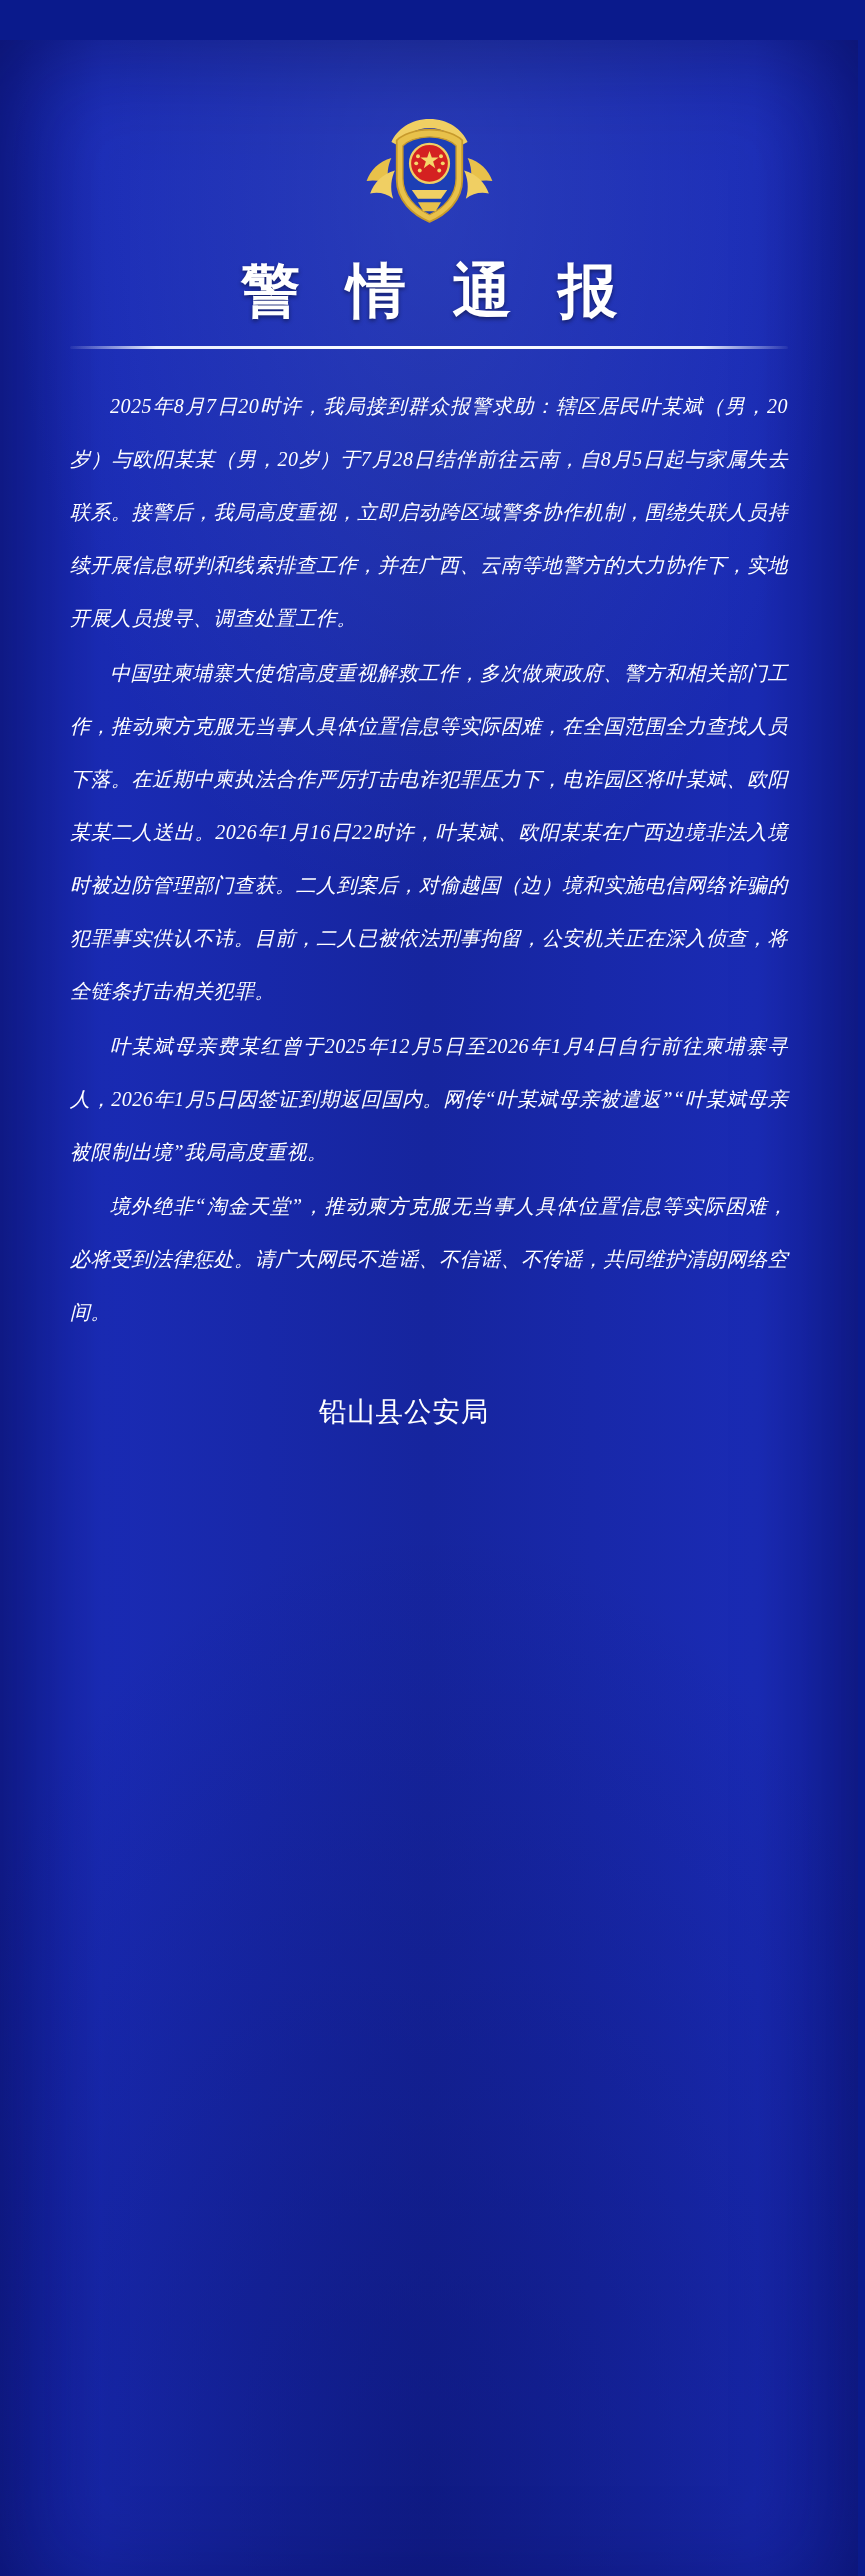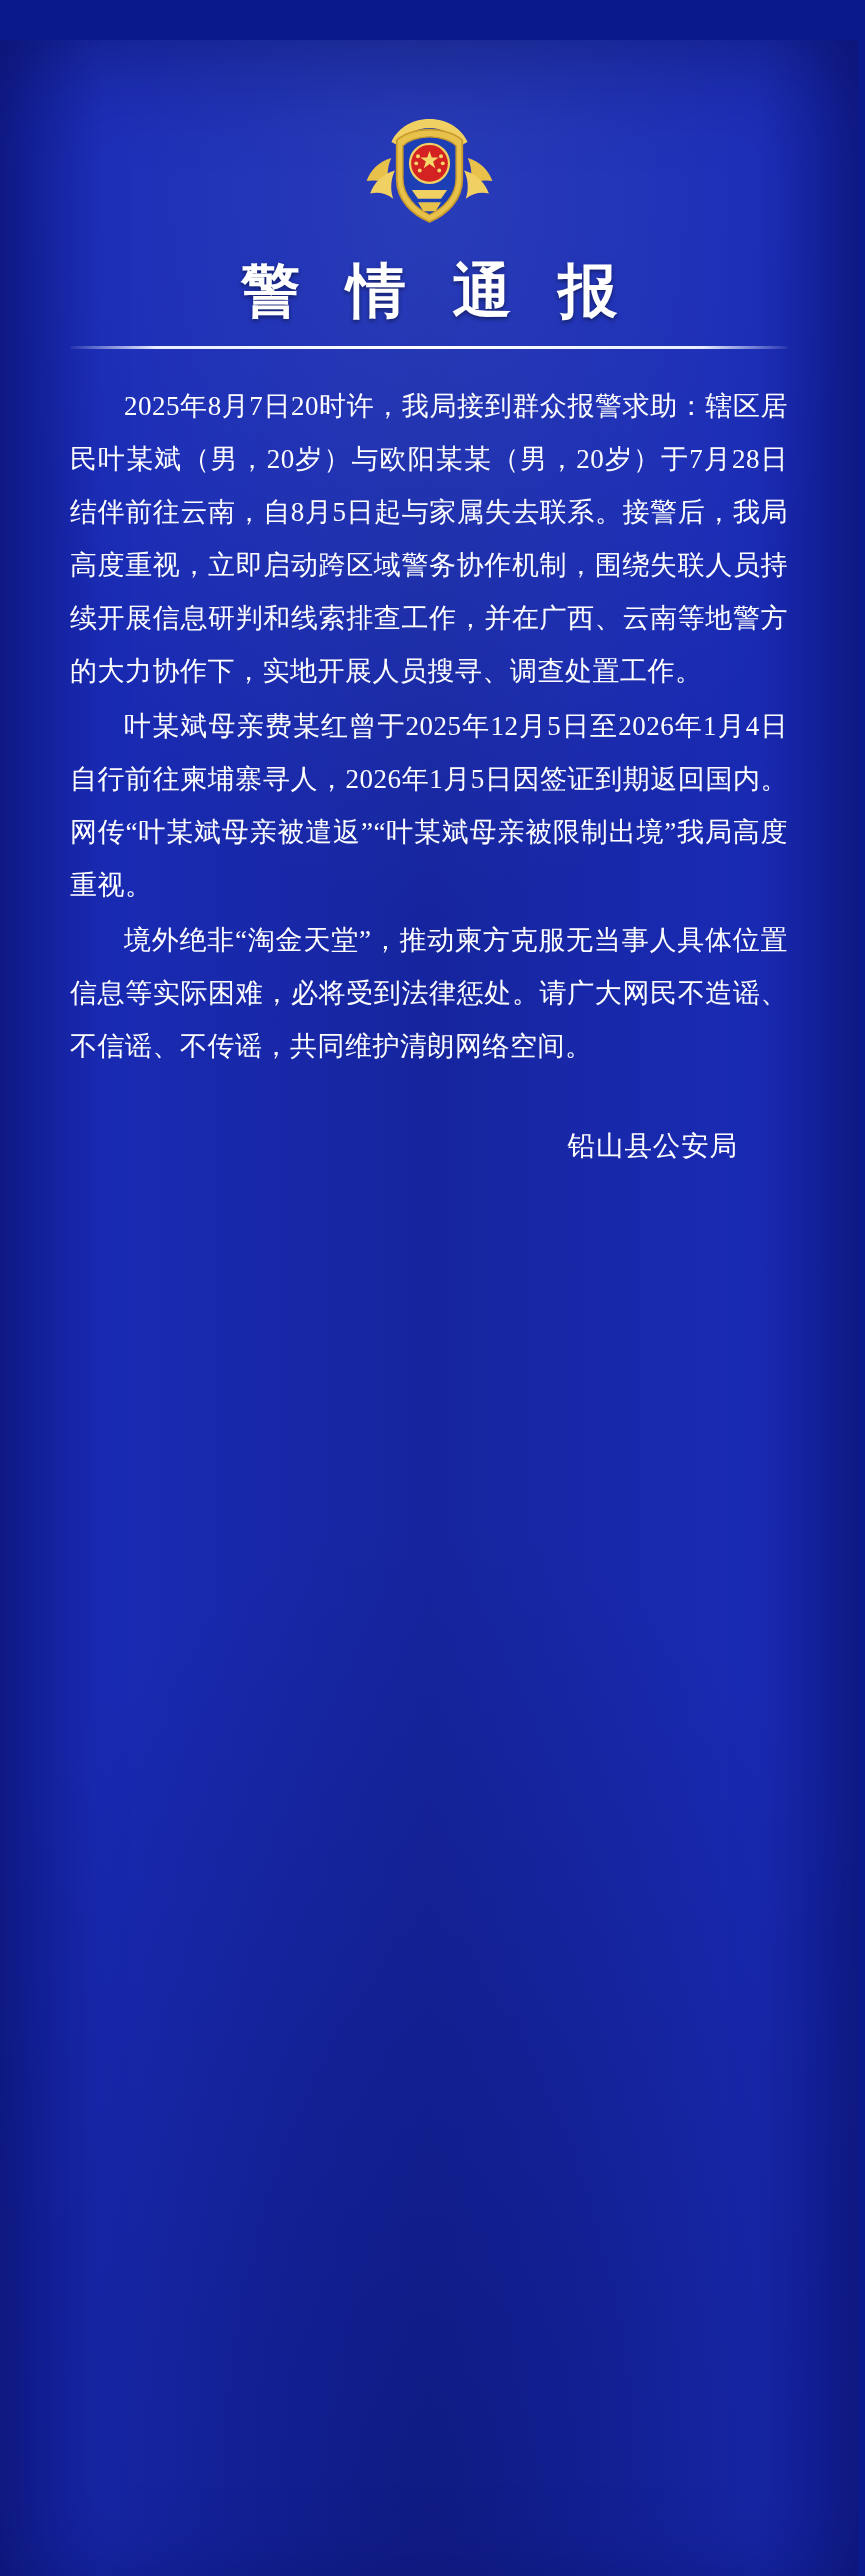--- a/index.html
+++ b/index.html
@@ -77,40 +77,42 @@
     width: 100%;
     height: 2.7px;
     background: linear-gradient(90deg, rgba(255,255,255,0.05), #e9eefc 12%, #ffffff 50%, #e9eefc 88%, rgba(255,255,255,0.05));
     margin: 5.4px 0 31px 0;
     border-radius: 1.8px;
   }
 
   
   .body-text p {
     color: #ffffff;
-    font-size: 27px;
+    font-size: 20px;
     line-height: 53px;
     margin: 0 0 1.8px 0;
     text-align: justify;
     text-justify: inter-ideograph;
     text-indent: 2em;
     letter-spacing: 0.5px;
     font-family: "Liberation Serif", "DejaVu Serif", serif;
+    font-style: italic;
   }
   .signature {
     margin-top: 47px;
     text-align: right;
     padding-right: 50px;
   }
   .signature div {
     color: #ffffff;
     font-size: 27.5px;
     line-height: 52px;
     letter-spacing: 0.9px;
     font-family: "Liberation Serif", "DejaVu Serif", serif;
+    text-align: center;
   }
 </style>
 </head>
 <body>
 
 <div class="poster">
   <div class="content">
 
     <div class="emblem-wrap">
       <svg class="emblem" viewBox="0 0 150 140" xmlns="http://www.w3.org/2000/svg">
@@ -142,20 +144,21 @@
         <path d="M55 88 L 95 88 L 88 98 L 62 98 Z" fill="#f0cf63"></path>
         <path d="M62 102 L 88 102 L 82 112 L 68 112 Z" fill="#e8c14a"></path>
       </svg>
     </div>
 
     <h1 class="title">警 情 通 报</h1>
     <div class="title-rule"></div>
 
     <div class="body-text">
       <p>2025年8月7日20时许，我局接到群众报警求助：辖区居民叶某斌（男，20岁）与欧阳某某（男，20岁）于7月28日结伴前往云南，自8月5日起与家属失去联系。接警后，我局高度重视，立即启动跨区域警务协作机制，围绕失联人员持续开展信息研判和线索排查工作，并在广西、云南等地警方的大力协作下，实地开展人员搜寻、调查处置工作。</p>
+      <p>中国驻柬埔寨大使馆高度重视解救工作，多次做柬政府、警方和相关部门工作，推动柬方克服无当事人具体位置信息等实际困难，在全国范围全力查找人员下落。在近期中柬执法合作严厉打击电诈犯罪压力下，电诈园区将叶某斌、欧阳某某二人送出。2026年1月16日22时许，叶某斌、欧阳某某在广西边境非法入境时被边防管理部门查获。二人到案后，对偷越国（边）境和实施电信网络诈骗的犯罪事实供认不讳。目前，二人已被依法刑事拘留，公安机关正在深入侦查，将全链条打击相关犯罪。</p>
       <p>叶某斌母亲费某红曾于2025年12月5日至2026年1月4日自行前往柬埔寨寻人，2026年1月5日因签证到期返回国内。网传“叶某斌母亲被遣返”“叶某斌母亲被限制出境”我局高度重视。</p>
       <p>境外绝非“淘金天堂”，推动柬方克服无当事人具体位置信息等实际困难，必将受到法律惩处。请广大网民不造谣、不信谣、不传谣，共同维护清朗网络空间。</p>
     </div>
 
     <div class="signature">
       <div>铅山县公安局</div>
     </div>
 
   </div>
 </div>

